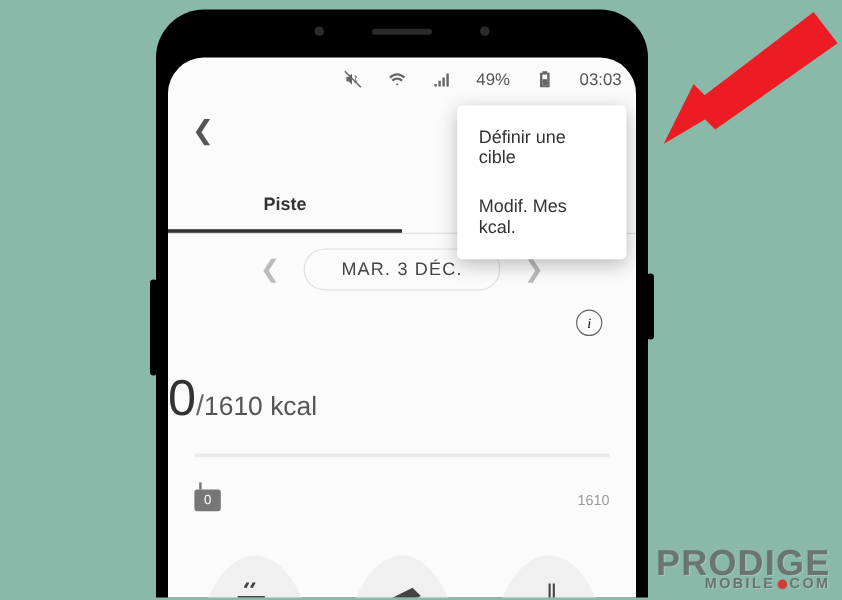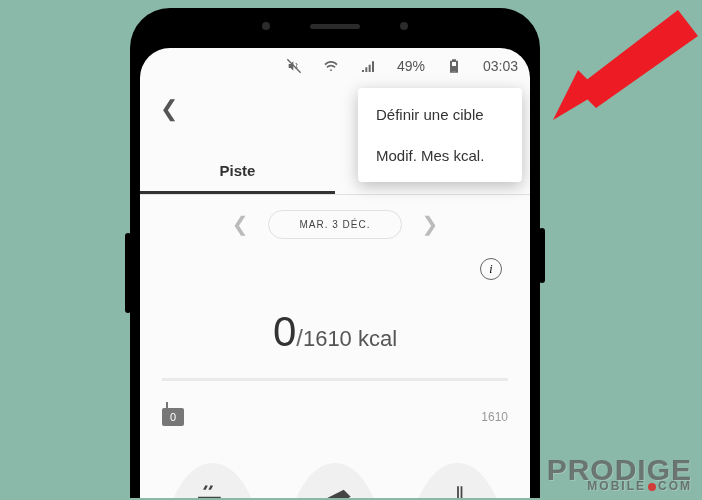--- a/index.html
+++ b/index.html
@@ -16,33 +16,33 @@
   .statusbar{position:absolute;top:6px;right:12px;height:24px;display:flex;align-items:center;gap:21px;font-size:14px;color:#555}
   .statusbar svg{width:16px;height:16px;fill:#666}
   .sb-txt{font-size:14px;color:#555}
   .header{position:absolute;left:20px;top:48px;display:flex;align-items:center;gap:12px;font-size:26px;color:#333}
   .chev{font-size:22px;color:#555;font-weight:300}
   .tabs{position:absolute;left:0;right:0;top:104px;display:flex;border-bottom:1px solid #e0e0e0}
   .tab{flex:1;text-align:center;padding:10px 0 12px;font-size:15px;color:#333;font-weight:700}
   .tab.active{border-bottom:3px solid #333}
   .date-row{position:absolute;left:0;right:0;top:158px;display:flex;align-items:center;justify-content:center;gap:12px}
   .date-arrow{color:#bbb;font-size:20px;padding:6px 8px}
-  .date-pill{border:1px solid #e0e0e0;border-radius:22px;padding:8px 30px;font-size:10px;letter-spacing:1px;color:#444}
+  .date-pill{border:1px solid #e0e0e0;border-radius:22px;padding:8px 30px;font-size:15px;letter-spacing:1px;color:#444}
   .info-icon{position:absolute;right:28px;top:210px;width:20px;height:20px;border:1.5px solid #666;border-radius:50%;display:flex;align-items:center;justify-content:center;font-size:12px;font-family:Georgia,serif;font-style:italic}
-  .kcal-row{position:absolute;left:0;right:0;top:260px;text-align:center;color:#555;font-size:22px}
+  .kcal-row{position:absolute;left:0;right:0;top:260px;color:#555;font-size:22px}
   .kcal-big{font-size:42px;color:#333}
   .kcal-row .slash{font-size:24px;color:#666}
   .progress{position:absolute;left:22px;right:22px;top:330px;height:3px;background:#eaeaea}
   .ruler{position:absolute;left:22px;right:22px;top:360px;display:flex;justify-content:space-between;align-items:center;font-size:12px;color:#999}
   .flag{width:22px;height:18px;background:#777;color:#fff;font-size:11px;display:flex;align-items:center;justify-content:center;border-radius:2px;position:relative}
   .flag::before{content:"";position:absolute;left:4px;top:-6px;width:2px;height:6px;background:#777}
   .meal-row{position:absolute;left:22px;right:22px;top:415px;display:flex;gap:22px}
   .meal{flex:1;height:90px;background:#f0f0f0;border-radius:50% 50% 0 0 / 90% 90% 0 0;display:flex;align-items:flex-start;justify-content:center;padding-top:18px}
   .meal svg{width:42px;height:42px;fill:#444}
-  .popup{position:absolute;right:8px;top:40px;width:164px;background:#fff;border-radius:4px;box-shadow:0 4px 16px rgba(0,0,0,.25);padding:6px 0;z-index:20}
+  .popup{position:absolute;right:8px;top:40px;width:141px;background:#fff;border-radius:4px;box-shadow:0 4px 16px rgba(0,0,0,.25);padding:6px 0;z-index:20}
   .popup .item{padding:12px 18px;font-size:15px;color:#333}
   .arrow{position:absolute;left:548px;top:10px;z-index:40}
   .watermark{position:absolute;right:10px;bottom:8px;font-family:Arial,sans-serif;font-weight:900;font-size:30px;letter-spacing:1px;color:rgba(90,90,90,.75);text-shadow:1px 1px 0 rgba(255,255,255,.2);line-height:.8;text-align:left}
   .watermark .sub{font-size:12px;letter-spacing:2px;font-weight:700;display:flex;align-items:center;justify-content:flex-end;gap:2px}
   .watermark .dot-sep{width:8px;height:8px;border-radius:50%;background:rgba(220,40,40,.85);display:inline-block}
 </style>
 </head>
 <body>
 
 <div class="stage">

